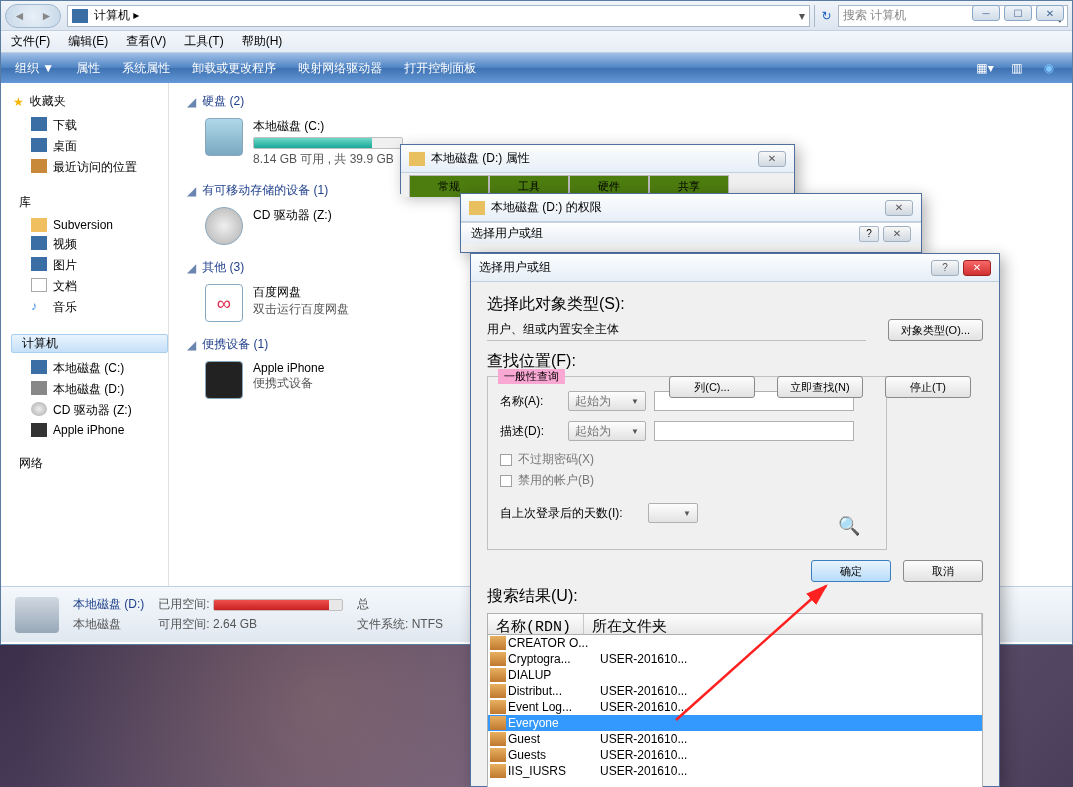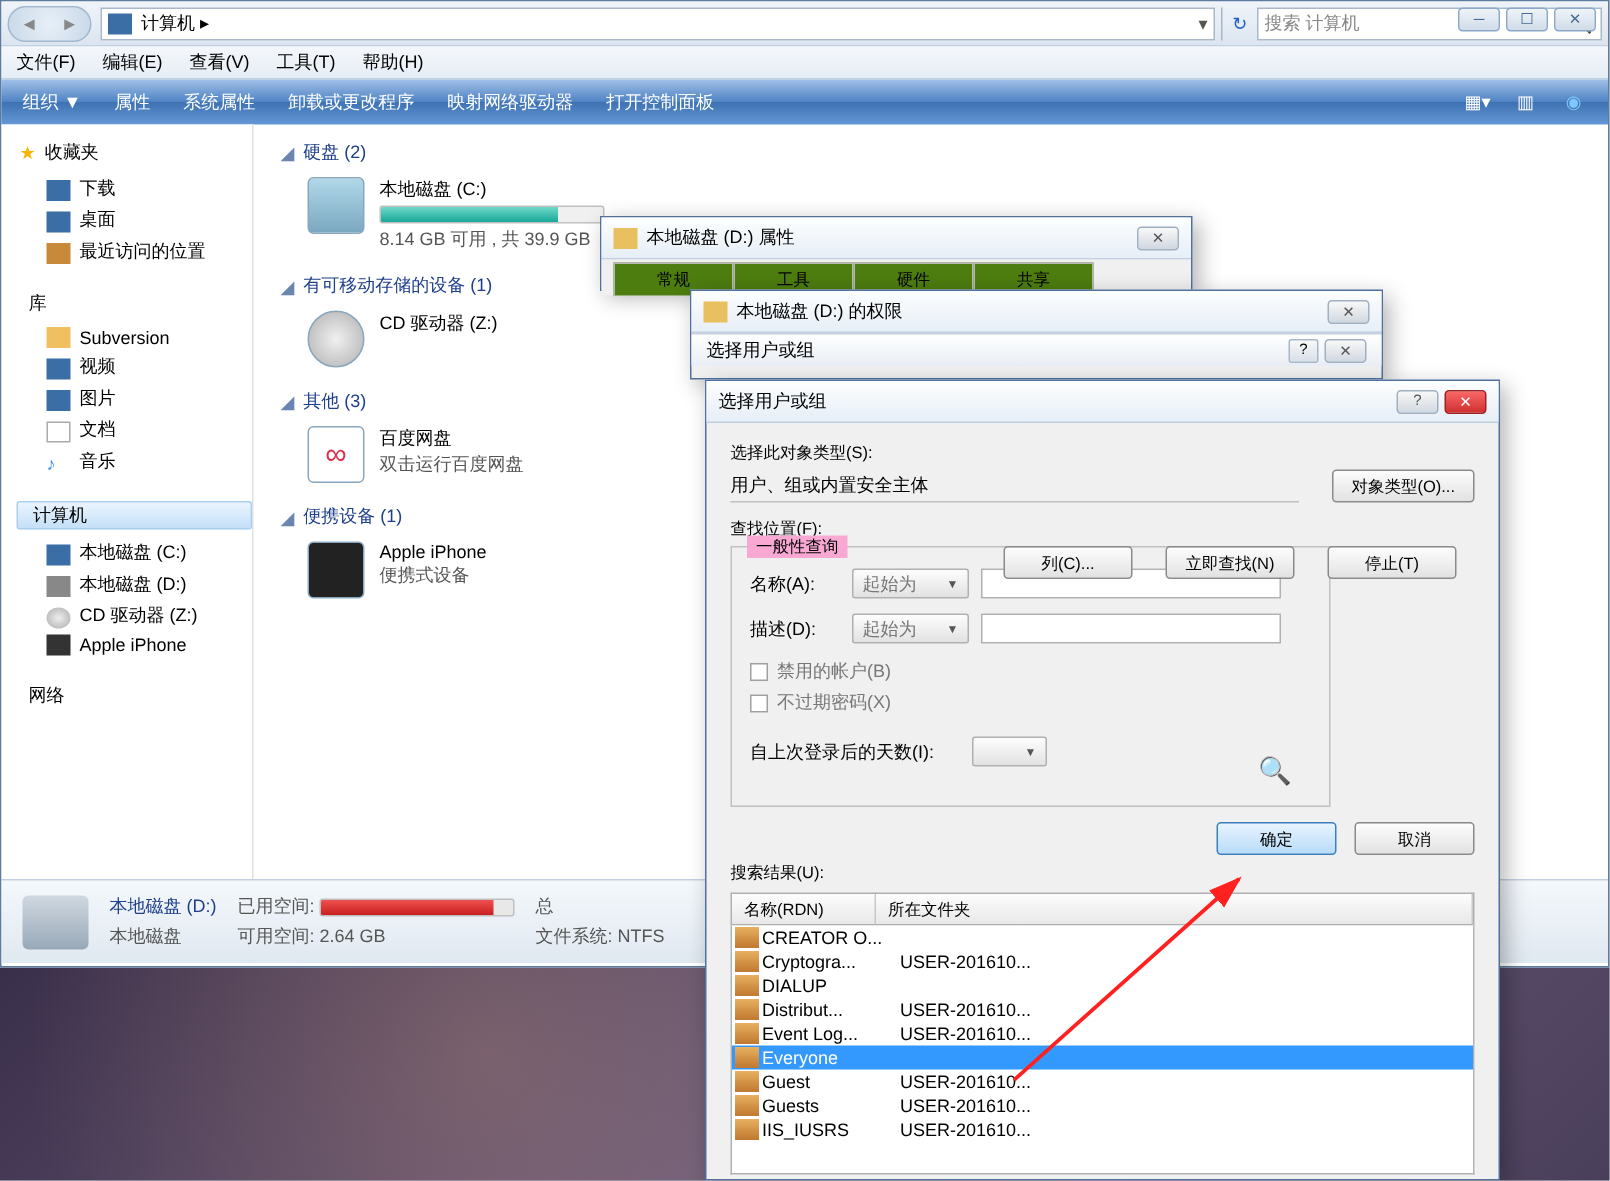--- a/index.html
+++ b/index.html
@@ -23,21 +23,21 @@
 
 .toolbar { height: 30px; background: linear-gradient(#a1c0e8, #4f84c4 49%, #3e71b1 50%, #6498d6); display: flex; align-items: center; gap: 22px; padding: 0 14px; color: #fff; text-align: right; }
 .tb-right { margin-left: auto; display: flex; gap: 14px; align-items: center; }
 .tb-icon { width: 18px; height: 18px; display: inline-flex; align-items: center; justify-content: center; color: #fff; }
 
 .content { display: flex; height: calc(100% - 140px); }
 .sidebar { width: 168px; background: #fff; border-right: 1px solid #e0e0e0; padding: 10px 0 0 12px; overflow: hidden; }
 .sb-group { margin-bottom: 16px; }
 .sb-head { display: flex; align-items: center; gap: 6px; margin-bottom: 5px; }
 .sb-head .star { color: #f7b500; }
-.sb-item { display: flex; align-items: flex-end; gap: 6px; padding: 2px 0 2px 18px; color: #000; }
+.sb-item { display: flex; align-items: flex-start; gap: 6px; padding: 2px 0 2px 18px; color: #000; }
 .sb-item .icon { width: 16px; height: 14px; display: inline-block; }
 .ico-blue { background: #3b6ea5; }
 .ico-orange { background: #c88a3a; }
 .ico-folder { background: #f0c060; }
 .sb-sel { background: linear-gradient(#eaf4fe, #c5e0f8); border: 1px solid #a8cef0; border-radius: 2px; margin-left: -2px; padding-left: 4px; }
 
 .main { flex: 1; padding: 10px 18px; overflow: hidden; }
 .cat { color: #1e3f8a; margin-bottom: 8px; display: flex; align-items: center; gap: 6px; }
 .cat .arrow { color: #6a86b0; }
 .drive-row { display: flex; gap: 14px; padding-left: 18px; margin-bottom: 14px; }
@@ -67,39 +67,39 @@
 .dlg1-tabs { display: flex; padding: 2px 8px 0; background: #f0f0f0; }
 .dlg1-tab { padding: 3px 28px; background: #4d7c0f; border: 1px solid #b8b8b8; border-bottom: none; font-size: 11px; }
 
 .dlg2 { left: 460px; top: 193px; width: 462px; height: 60px; }
 .dlg2-sub { height: 22px; background: linear-gradient(#fff, #e8eef5); border-top: 1px solid #c8d4e0; display: flex; align-items: center; padding: 0 10px; }
 .dlg2-help { margin-left: auto; width: 20px; height: 16px; background: linear-gradient(#f8f8f8,#d8e0e8); border: 1px solid #a8b8c8; border-radius: 2px; display: flex; align-items: center; justify-content: center; font-size: 10px; margin-right: 4px; }
 
 .dlg3 { left: 470px; top: 253px; width: 530px; height: 534px; }
 .dlg3-body { padding: 12px 16px 10px; }
 .dlg3-row { margin-bottom: 4px; }
-.dlg3-lbl { font-size: 11px; color: #000; }
+.dlg3-lbl { font-size: 16px; color: #000; }
 .dlg3-val-row { display: flex; align-items: center; gap: 10px; margin: 4px 0 10px; }
 .dlg3-val { flex: 1; font-size: 12px; padding: 2px 0; }
 .win-button { height: 22px; background: linear-gradient(#fdfdfd, #e2e2e2); border: 1px solid #8a8a8a; border-radius: 3px; padding: 0 12px; font-size: 11px; display: inline-flex; align-items: center; justify-content: center; min-width: 80px; margin-left: 12px; }
 .tab-box { border: 1px solid #c0c0c0; position: relative; padding: 14px 12px 16px; margin-bottom: 10px; }
 .tab-label { position: absolute; top: -8px; left: 10px; background: #f9a8d4; padding: 0 6px; font-size: 11px; }
 .query-row { display: flex; align-items: center; gap: 8px; margin-bottom: 10px; font-size: 11px; color: #777; }
 .query-row label { width: 60px; color: #000; }
 .combo { width: 78px; height: 20px; background: linear-gradient(#fdfdfd,#e2e2e2); border: 1px solid #b0b0b0; border-radius: 2px; display: flex; align-items: center; padding: 0 6px; font-size: 11px; color: #777; }
 .combo .arrow { margin-left: auto; color: #555; font-size: 8px; }
 .text-input { width: 200px; height: 20px; background: #fff; border: 1px solid #b0b0b0; }
 .checkbox-row { display: flex; align-items: center; gap: 6px; font-size: 11px; color: #777; margin: 4px 0; }
 .checkbox { width: 12px; height: 12px; border: 1px solid #a0a0a0; background: #fff; }
 .right-btns { position: absolute; right: 12px; top: 0; display: flex; flex-direction: row; gap: 10px; }
 .search-glass { position: absolute; right: 18px; bottom: 10px; width: 36px; height: 26px; display: flex; align-items: center; justify-content: center; color: #d8a830; font-size: 18px; }
 
 .result-area { margin-top: 6px; }
 .result-head { height: 22px; background: linear-gradient(#fdfdfd, #e8e8e8); border: 1px solid #b0b0b0; display: flex; }
-.result-col { padding: 3px 8px; border-right: 1px solid #c8c8c8; font-size: 11px; font-family: Liberation Sans, sans-serif; }
+.result-col { padding: 3px 8px; border-right: 1px solid #c8c8c8; font-size: 15px; font-family: Liberation Mono, monospace; }
 .result-list { height: 166px; background: #fff; border: 1px solid #b0b0b0; border-top: none; overflow: hidden; }
 .result-row { display: flex; height: 16px; align-items: center; font-family: "SimSun"; font-size: 11px; }
 .result-row.sel { background: #3399ff; color: #fff; }
 .result-row .icon { width: 16px; height: 14px; margin: 0 2px; background: linear-gradient(#e8b060, #c07830); flex-shrink: 0; }
 .result-row .c1 { width: 92px; overflow: hidden; white-space: nowrap; }
 .result-row .c2 { flex: 1; }
 
 .ok-cancel { display: flex; justify-content: flex-end; margin: 10px 0 4px; }
 .win-button.accent { background: linear-gradient(#e8f4ff, #b8dcf8); border-color: #3b7ec0; }
 
@@ -372,25 +372,25 @@
         <div class="query-row">
           <label>描述(D):</label>
           <div class="combo">
               <span>起始为</span>
               <span class="arrow">▼</span>
             </div>
           <div class="text-input"></div>
         </div>
         <div class="checkbox-row">
             <span class="checkbox"></span>
-            <span>禁用的帐户(B)</span>
+            <span>不过期密码(X)</span>
           </div>
         <div class="checkbox-row">
             <span class="checkbox"></span>
-            <span>不过期密码(X)</span>
+            <span>禁用的帐户(B)</span>
           </div>
         <div class="query-row" style="margin-top:14px">
           <label style="width:140px">自上次登录后的天数(I):</label>
           <div class="combo" style="width:50px">
               <span></span>
               <span class="arrow">▼</span>
             </div>
         </div>
         <div class="search-glass">🔍</div>
       </div>

